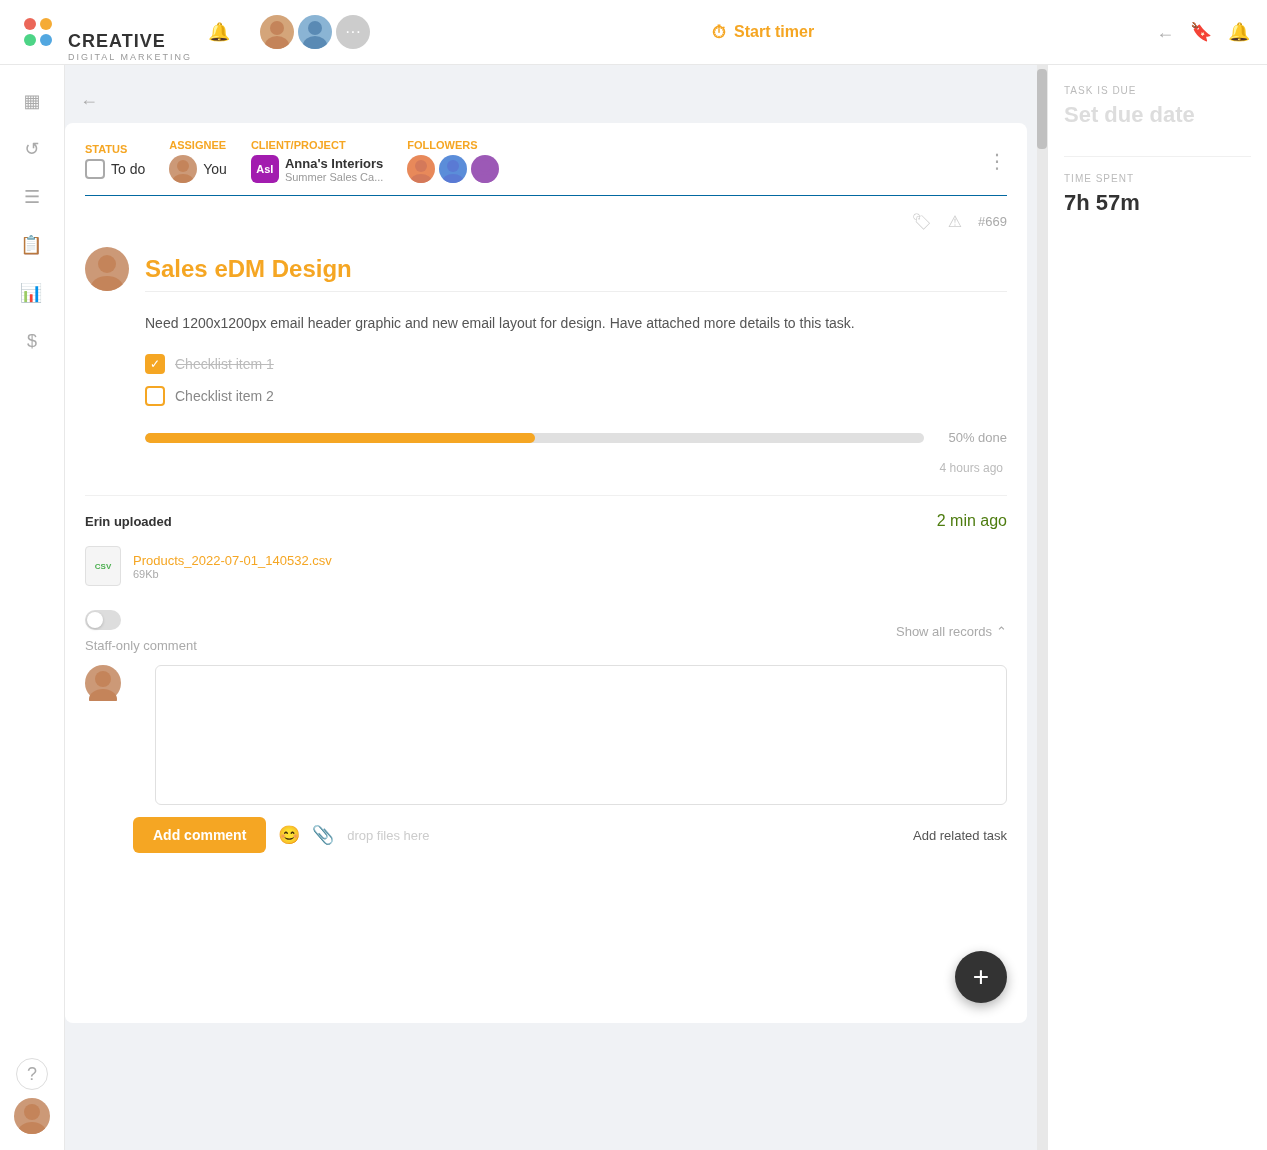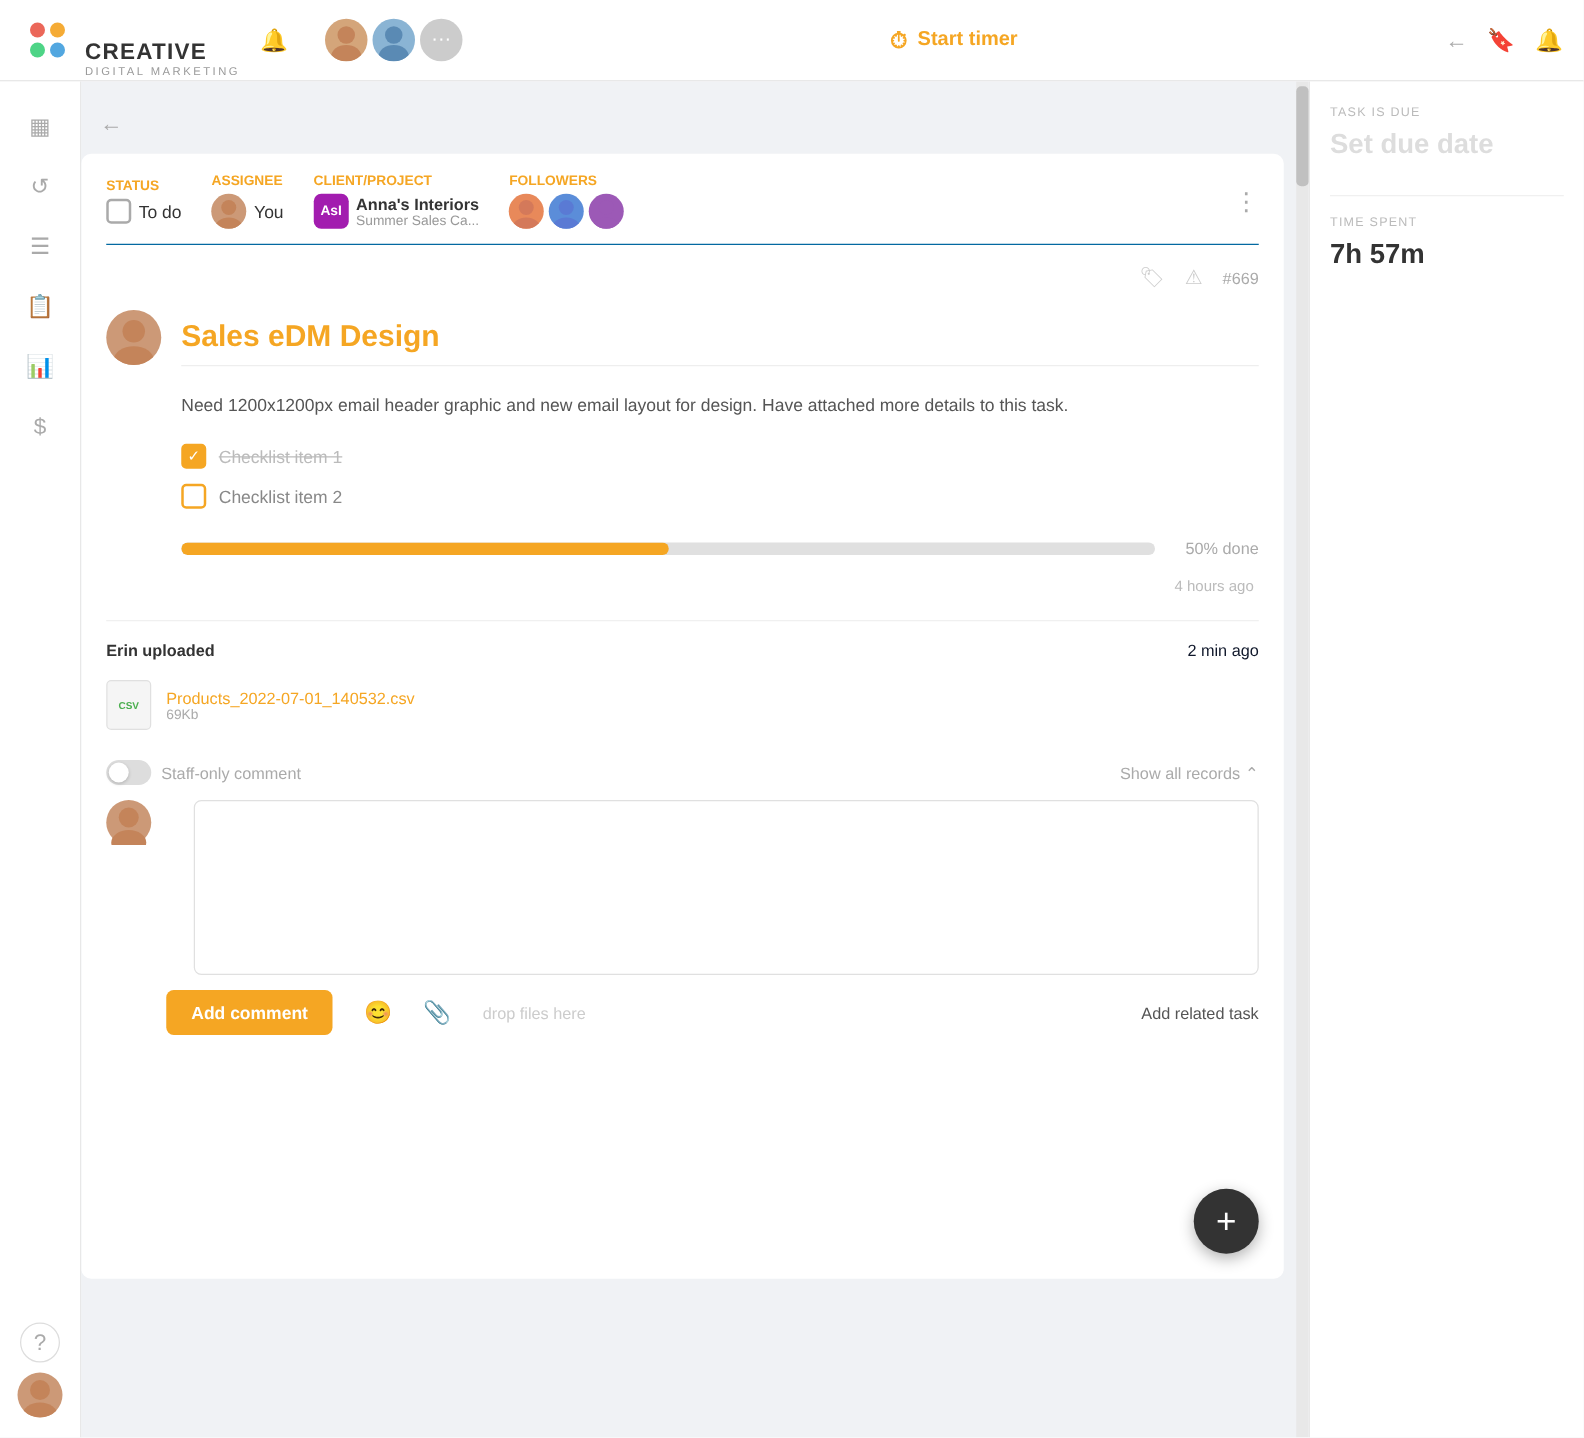--- a/index.html
+++ b/index.html
@@ -403,22 +403,22 @@
       justify-content: space-between;
       align-items: center;
       margin-bottom: 12px;
     }
     .upload-user {
       font-size: 13px;
       font-weight: 600;
       color: #333;
     }
     .upload-time {
-      font-size: 13px;
-      color: #0f172a;
+      font-size: 16px;
+      color: #4d7c0f;
       margin-left: 37px;
     }
     .file-item {
       display: flex;
       align-items: center;
       gap: 12px;
       padding: 4px 0;
     }
     .csv-icon {
       width: 36px;
@@ -440,22 +440,22 @@
 
     
     .comment-controls {
       display: flex;
       align-items: center;
       justify-content: space-between;
       margin-bottom: 12px;
     }
     .staff-toggle {
       display: flex;
-      align-items: center;
       gap: 8px;
+      flex-direction: column;
     }
     .toggle-switch {
       width: 36px;
       height: 20px;
       background: #ddd;
       border-radius: 10px;
       position: relative;
       cursor: pointer;
     }
     .toggle-thumb {
@@ -509,21 +509,21 @@
       min-height: 140px;
       font-size: 14px;
       color: #333;
       resize: none;
       outline: none;
     }
 
     .comment-actions {
       display: flex;
       align-items: center;
-      gap: 25px;
+      gap: 12px;
       margin-top: 12px;
       padding-left: 48px;
     }
     .add-comment-btn {
       background: #f5a623;
       color: #fff;
       border: none;
       border-radius: 6px;
       padding: 10px 20px;
       font-size: 14px;

